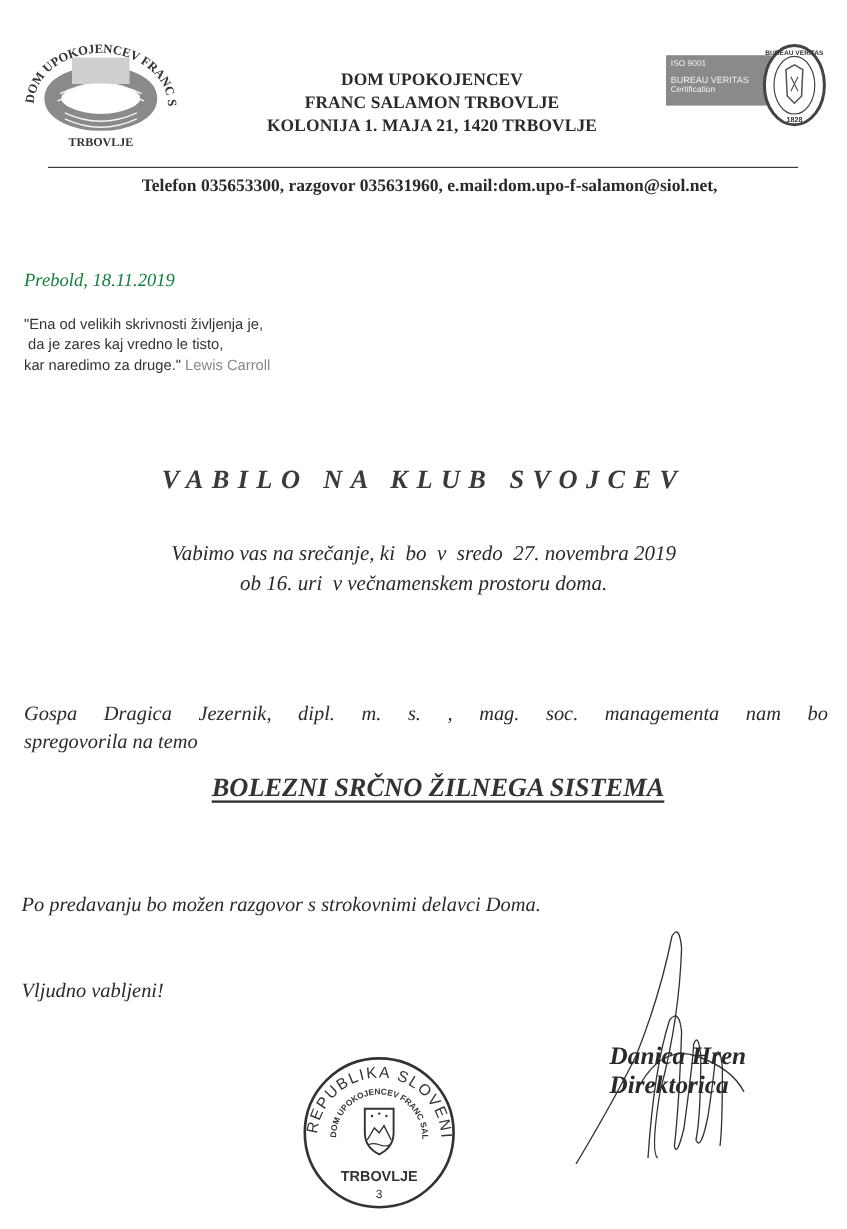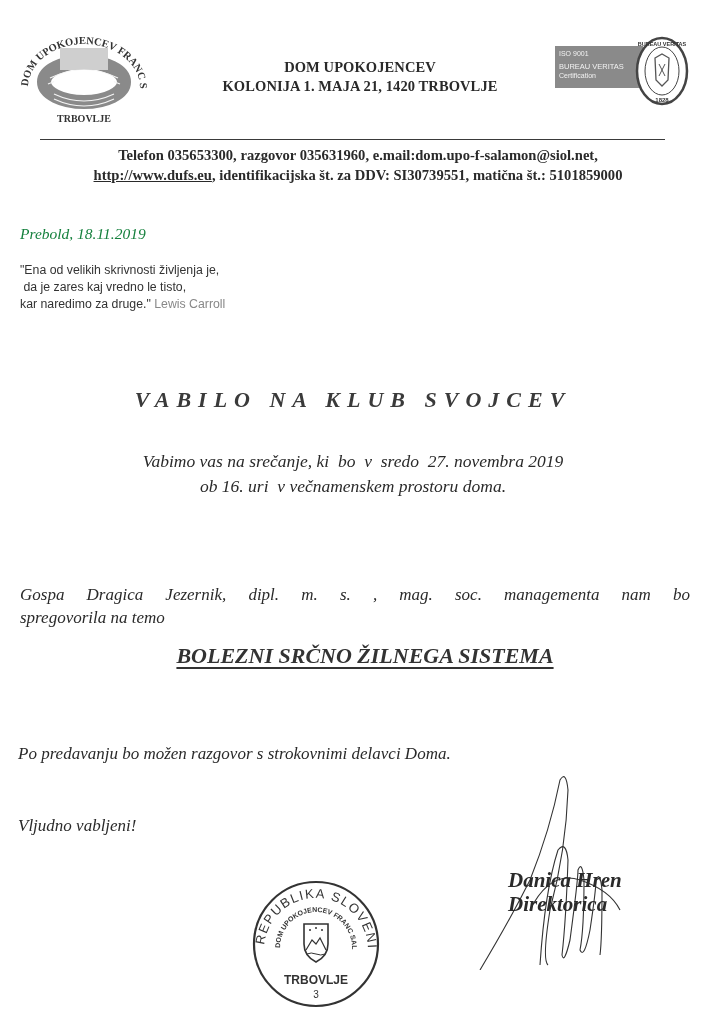--- a/index.html
+++ b/index.html
@@ -115,20 +115,21 @@
       <path d="M40 76 Q70 90 100 76"></path>
       <path d="M40 81 Q70 95 100 81"></path>
     </g>
     <ellipse cx="70" cy="64" rx="30" ry="12" fill="#ffffff"></ellipse>
     <text x="70" y="104" text-anchor="middle" font-family="Liberation Serif, serif" font-size="10" font-weight="bold" fill="#333">TRBOVLJE</text>
   </svg>
 </div>
 
 <div class="abs org">
   <div>DOM UPOKOJENCEV</div>
+  <div>FRANC SALAMON TRBOVLJE</div>
   <div>KOLONIJA 1. MAJA 21, 1420 TRBOVLJE</div>
 </div>
 
 <div class="abs iso">
   <div class="iso-box">
     <div>ISO 9001</div>
     <div class="big">BUREAU VERITAS</div>
     <div>Certification</div>
   </div>
   <svg class="iso-seal" viewBox="0 0 54 70">
@@ -138,21 +139,20 @@
     <path d="M24 28 L30 40 M30 28 L24 40" stroke="#555" stroke-width="1"></path>
     <text x="27" y="10" text-anchor="middle" font-size="5.5" font-family="Liberation Sans, sans-serif" font-weight="bold" fill="#333">BUREAU VERITAS</text>
     <text x="27" y="66" text-anchor="middle" font-size="6" font-family="Liberation Sans, sans-serif" font-weight="bold" fill="#333">1828</text>
   </svg>
 </div>
 
 <div class="abs rule"></div>
 
 <div class="abs contact">
   <div>Telefon 035653300, razgovor 035631960, e.mail:dom.upo-f-salamon@siol.net,</div>
-  <div><span class="u">http://www.dufs.eu</span><span>, identifikacijska št. za DDV: SI30739551, matična št.: 5101859000</span></div>
 </div>
 
 <div class="abs date">Prebold, 18.11.2019</div>
 
 <div class="abs quote">
   <div>"Ena od velikih skrivnosti življenja je,</div>
   <div style="white-space:pre"> da je zares kaj vredno le tisto,</div>
   <div><span>kar naredimo za druge."</span> <span class="author">Lewis Carroll</span></div>
 </div>
 

